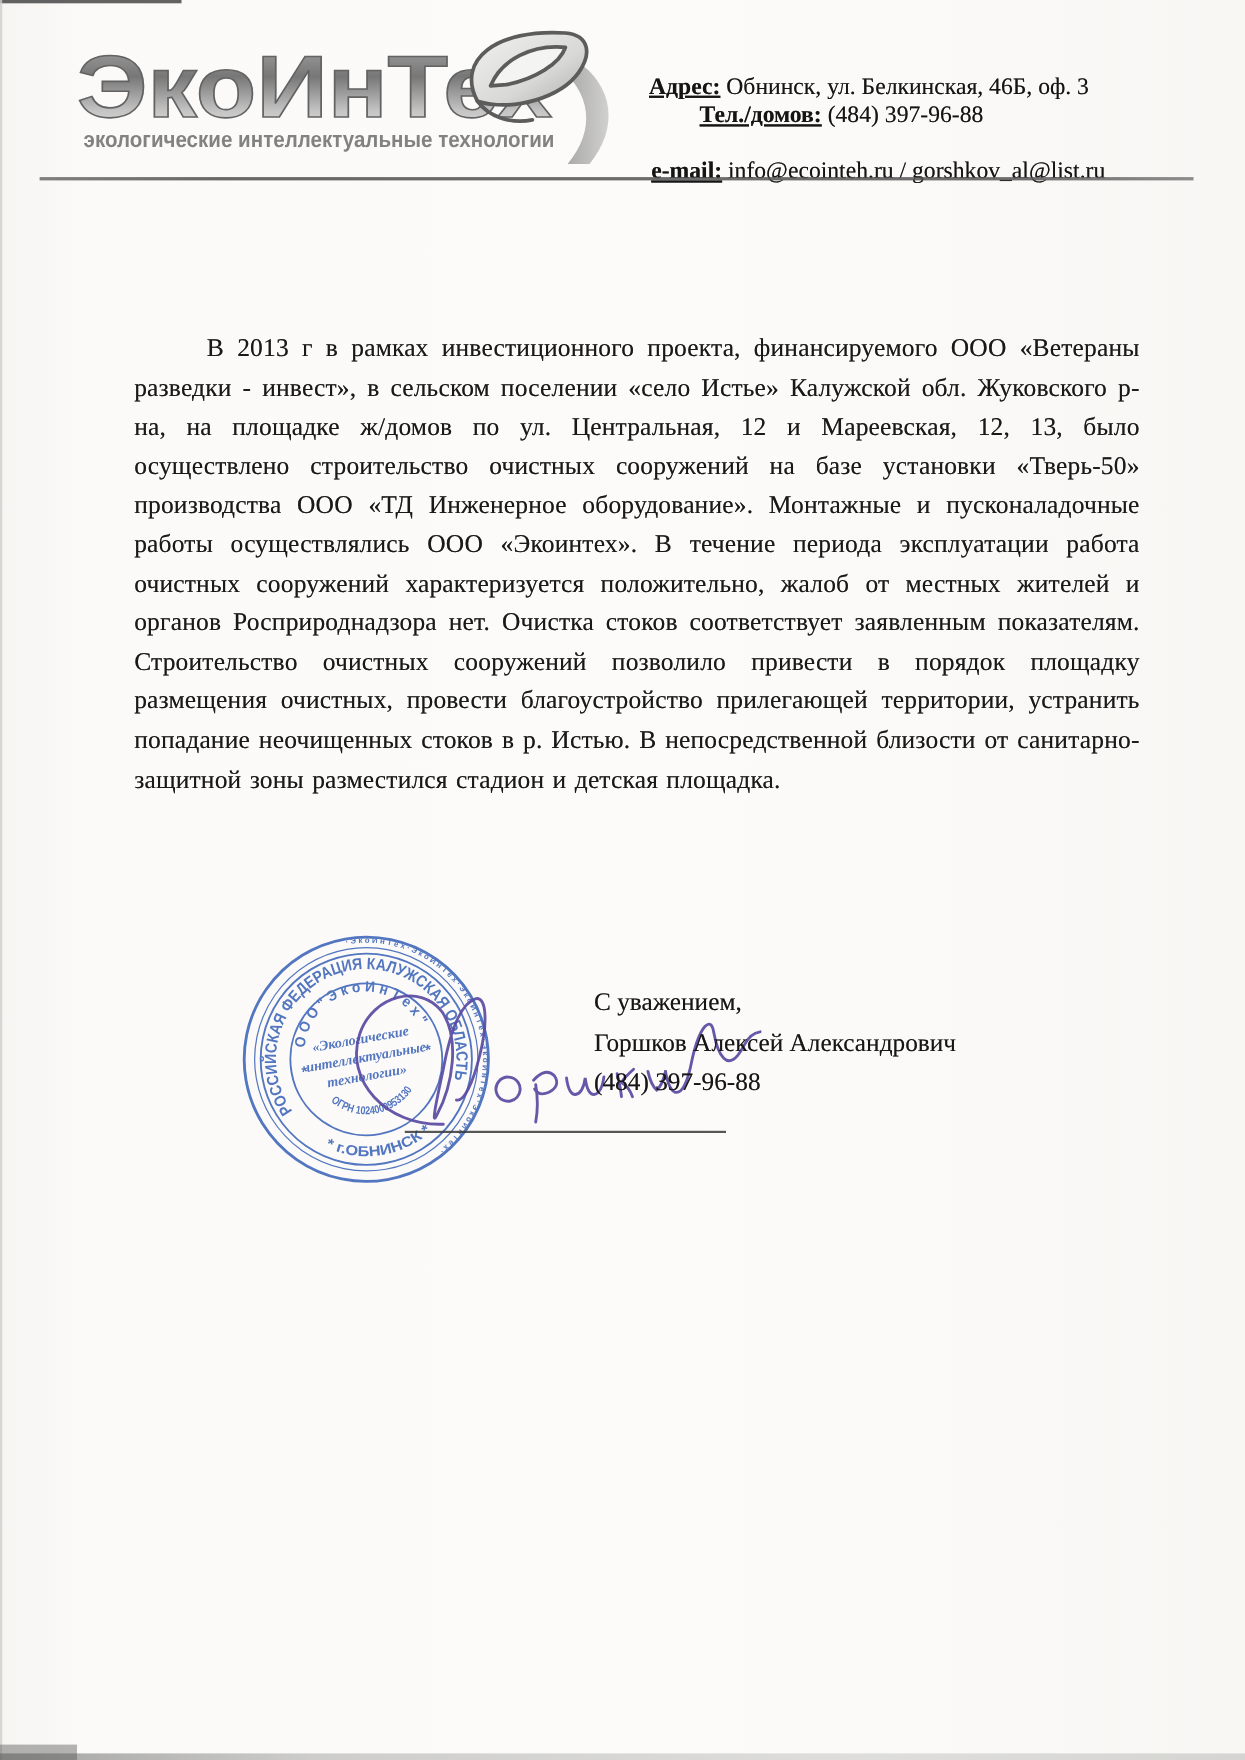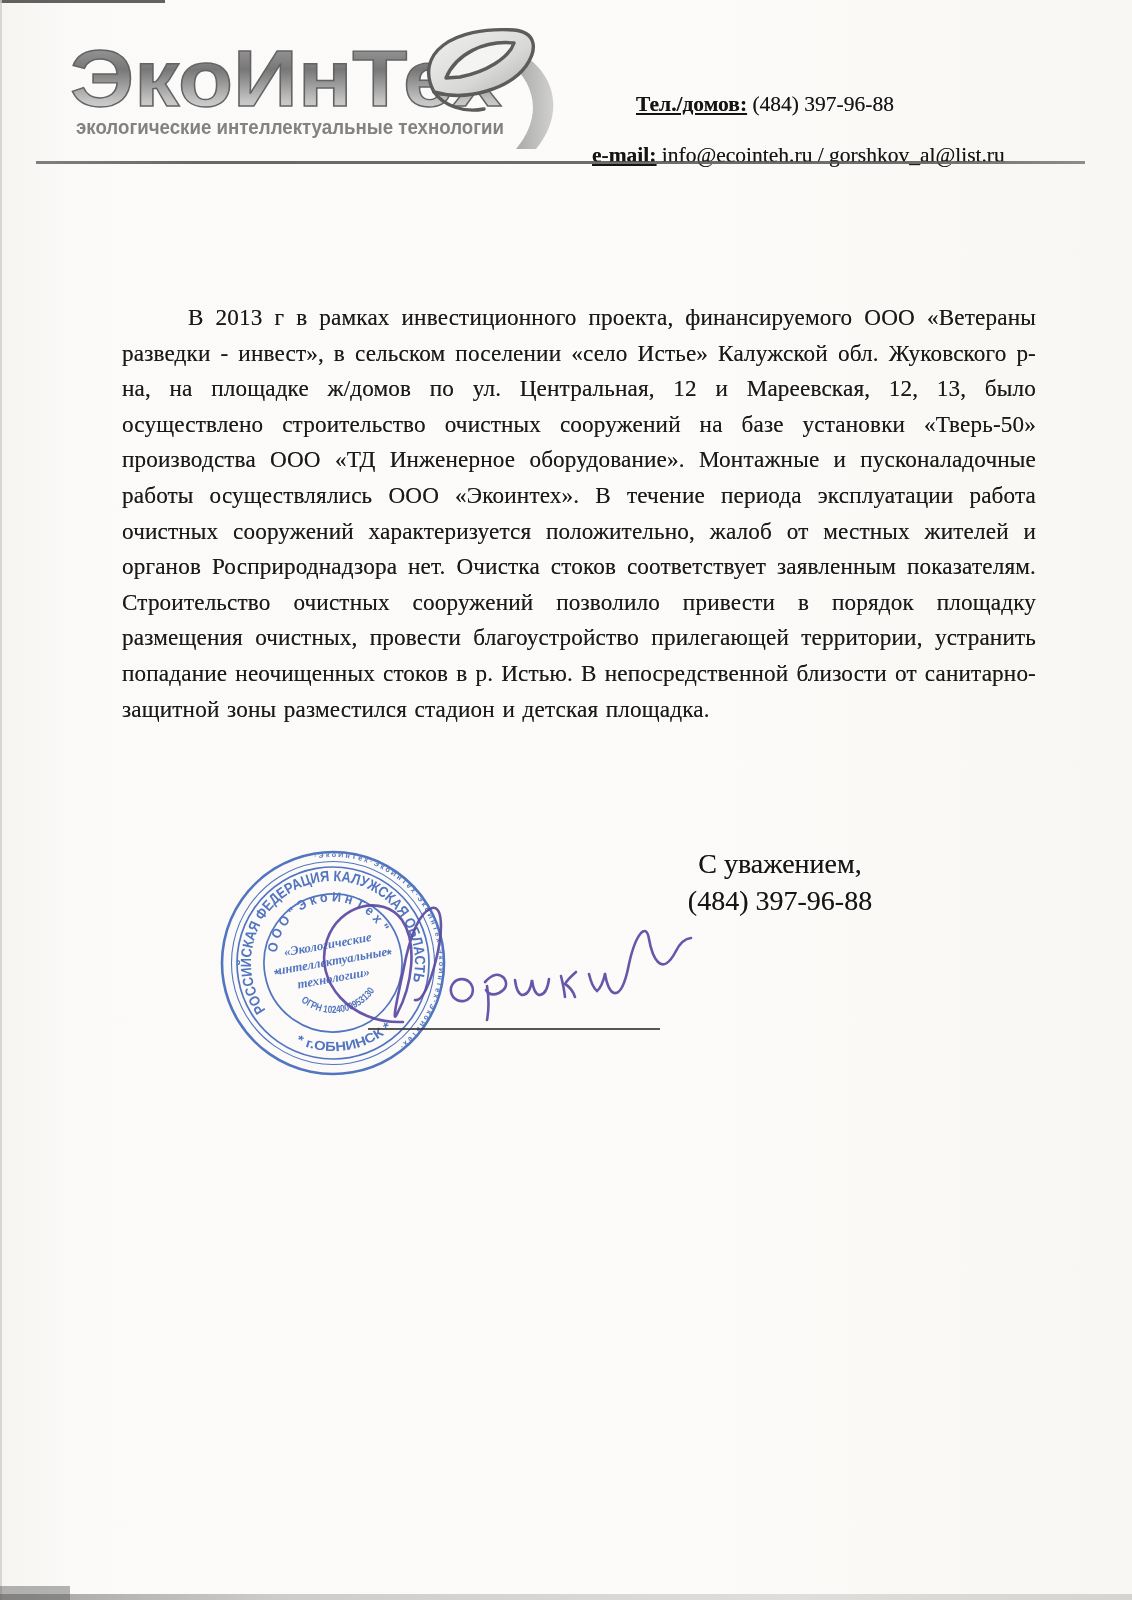--- a/index.html
+++ b/index.html
@@ -41,22 +41,22 @@
     margin-top:48px;
   }
 
   
   #stamp-svg{position:absolute;left:213px;top:843px;}
   #signature-svg{position:absolute;left:285px;top:872px;}
   #signature-line{position:absolute;left:368px;top:1028px;width:292px;height:2px;background:#383838;opacity:.85;}
 
   
   #signature-block{
-    position:absolute;left:540px;top:846px;width:480px;
-    text-align:center;font-size:28px;line-height:36.6px;color:#161616;
+    position:absolute;left:540px;top:893px;width:480px;
+    text-align:left;font-size:23px;line-height:36.6px;color:#161616;
     text-shadow:0 0 .4px rgba(0,0,0,.5);
   }
   .sig-line{white-space:nowrap;}
 </style>
 </head>
 <body>
 
 <div id="page">
 
   <div id="edge-top" class="artifact"></div>
@@ -89,20 +89,24 @@
 
     <g stroke="#5c5c5c" stroke-width="3.4" fill="url(#leafg)" stroke-linejoin="round">
       <path d="M 366 70 C 346 32 384 4 446 8 C 468 10 470 27 458 44 C 442 66 400 80 366 70 Z"></path>
       <path d="M 378 56 C 388 32 416 18 446 21 C 441 36 418 50 392 55 Z" fill="#f4f4f2"></path>
       <path d="M 366 70 C 376 84 396 91 416 87" fill="none" stroke-linecap="round"></path>
     </g>
 
     <text x="8" y="112" font-family="Liberation Sans, sans-serif" font-weight="bold" font-size="20.5" textLength="428" lengthAdjust="spacingAndGlyphs" fill="#828282">экологические интеллектуальные технологии</text>
   </svg>
 
+  <div id="contact-line-1" class="contact-line">
+    <span class="contact-label">Адрес:</span>
+    <span>Обнинск, ул. Белкинская, 46Б, оф. 3</span>
+  </div>
   <div id="contact-line-2" class="contact-line">
     <span class="contact-label">Тел./домов:</span>
     <span>(484) 397-96-88</span>
   </div>
   <div id="contact-line-3" class="contact-line">
     <span class="contact-label">e-mail:</span>
     <span>info@ecointeh.ru / gorshkov_al@list.ru</span>
   </div>
 
   <div id="header-divider"></div>
@@ -158,16 +162,17 @@
       <path d="M 291 100 q -9 8 -11 12 q 7 4 10 13"></path>
       <path d="M 304 102 q 3 13 8 17 q 5 -4 8 -17"></path>
       <path d="M 320 102 q 3 17 9 19 q 9 2 15 -29 q 5 -23 12 -31 q 6 -6 8 6 q 3 17 9 23 q 8 8 18 -11 q 6 -12 15 -13"></path>
     </g>
   </svg>
 
   <div id="signature-line"></div>
 
   <div id="signature-block">
     <div class="sig-line">С уважением,</div>
+    <div class="sig-line">Горшков Алексей Александрович</div>
     <div class="sig-line">(484) 397-96-88</div>
   </div>
 
 </div>
 
 </body></html>

